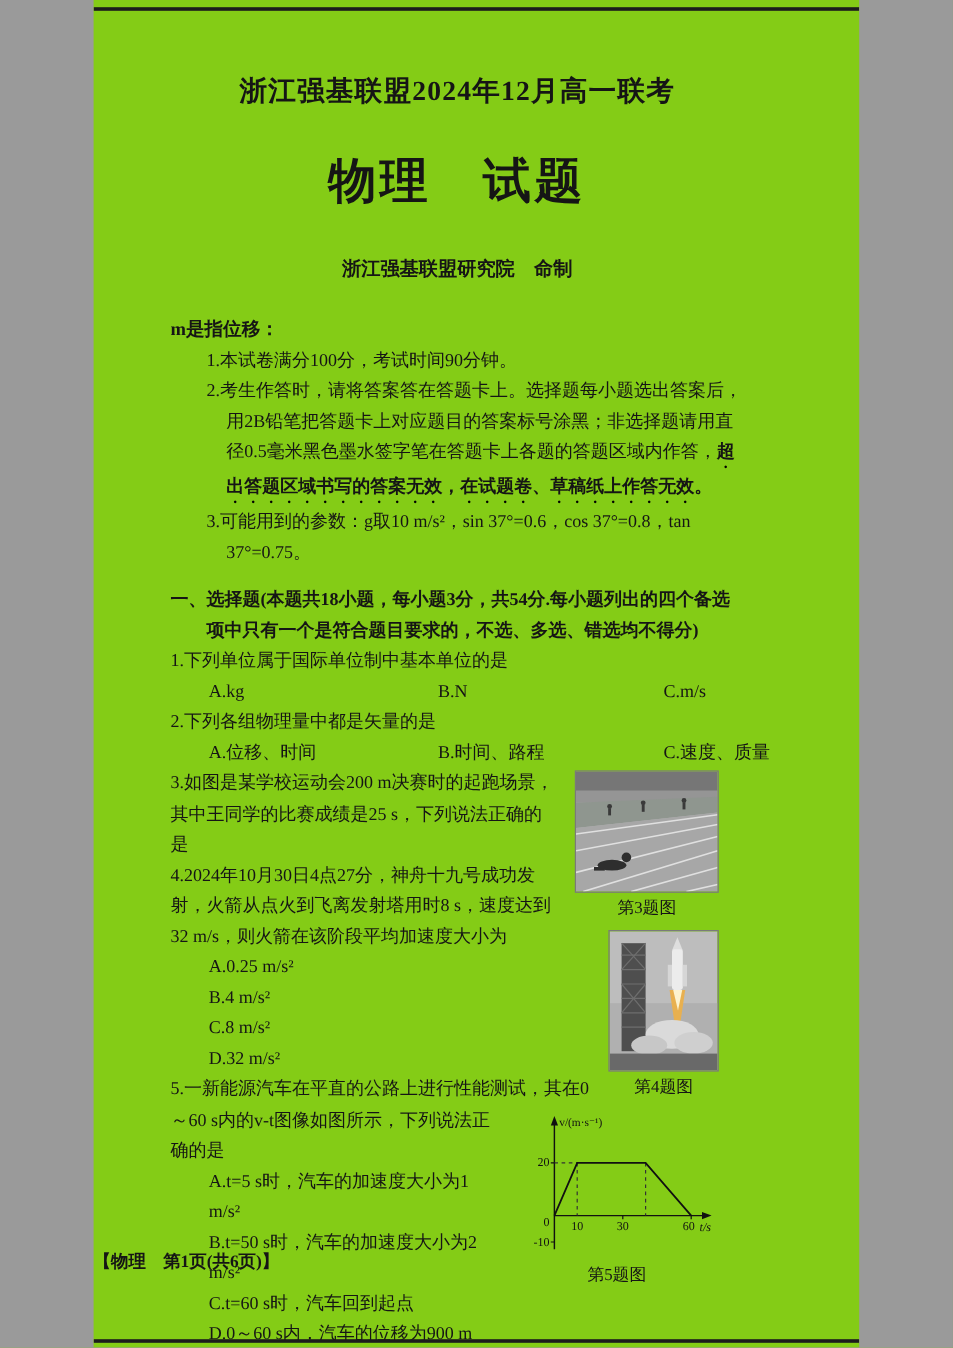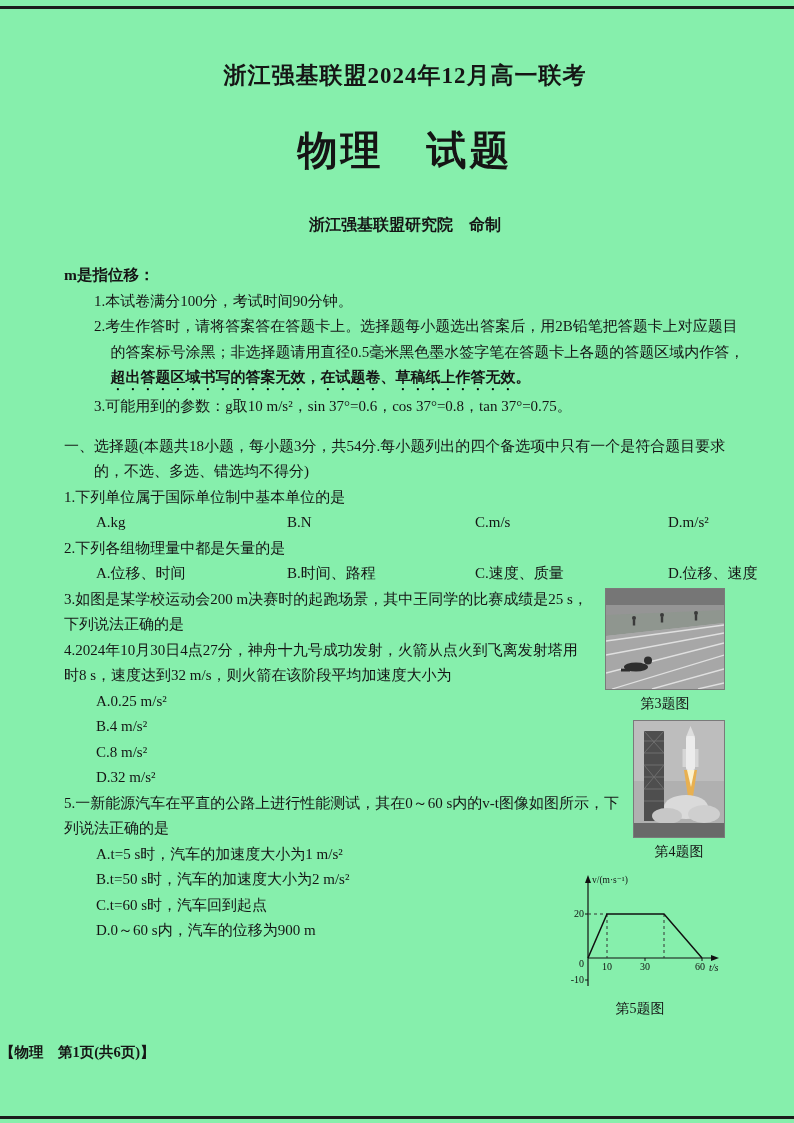--- a/index.html
+++ b/index.html
@@ -1,23 +1,23 @@
 <!DOCTYPE html>
 <html lang="zh"><head>
 <meta charset="utf-8">
 <style>
   html, body { margin: 0; padding: 0; background: #9a9a9a; }
   .page {
     position: relative;
-    width: 794px;
+    width: 638px;
     height: 1123px;
     margin: 0 auto;
-    background: #86efac;
+    background: #84cc16;
     box-sizing: border-box;
-    padding: 56px 48px 0 64px;
+    padding: 56px 96px 0 64px;
     overflow: hidden;
     font-family: "Liberation Serif", "DejaVu Serif", serif;
     color: #151515;
     font-size: 15px;
     line-height: 1.7;
   }
   .scan-edge { position: absolute; left: 0; right: 0; height: 3px; background: #1c1c1c; }
   .scan-edge.top { top: 6px; }
   .scan-edge.bottom { bottom: 4px; }
 
@@ -52,21 +52,21 @@
   .emph {
     font-weight: bold;
     -webkit-text-emphasis: filled dot #000;
     text-emphasis: filled dot #000;
     -webkit-text-emphasis-position: under left;
     text-emphasis-position: under left;
   }
 
   .section-heading {
     margin: 14px 0 0 0;
-    font-weight: normal;
+    font-weight: bold;
     padding-left: 2em;
     text-indent: -2em;
   }
 
   .question { margin: 0; }
   .stem { margin: 0; }
   .opts-row {
     display: grid;
     grid-template-columns: 163px 160px 165px auto;
     padding-left: 32px;

